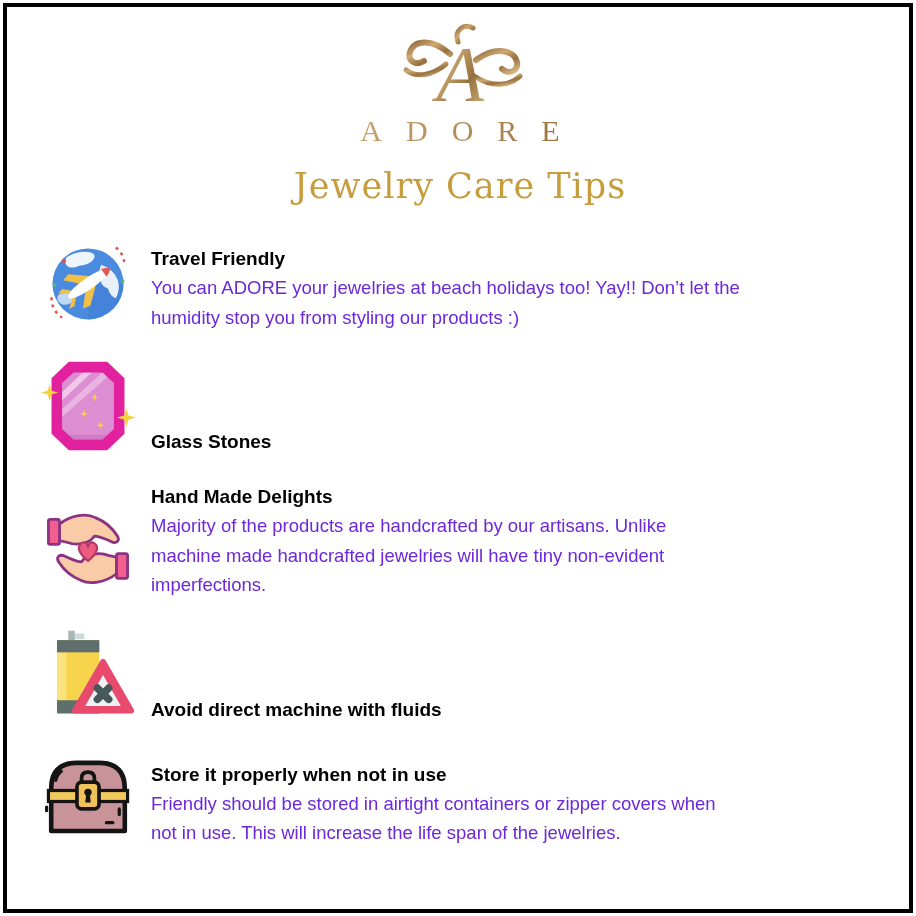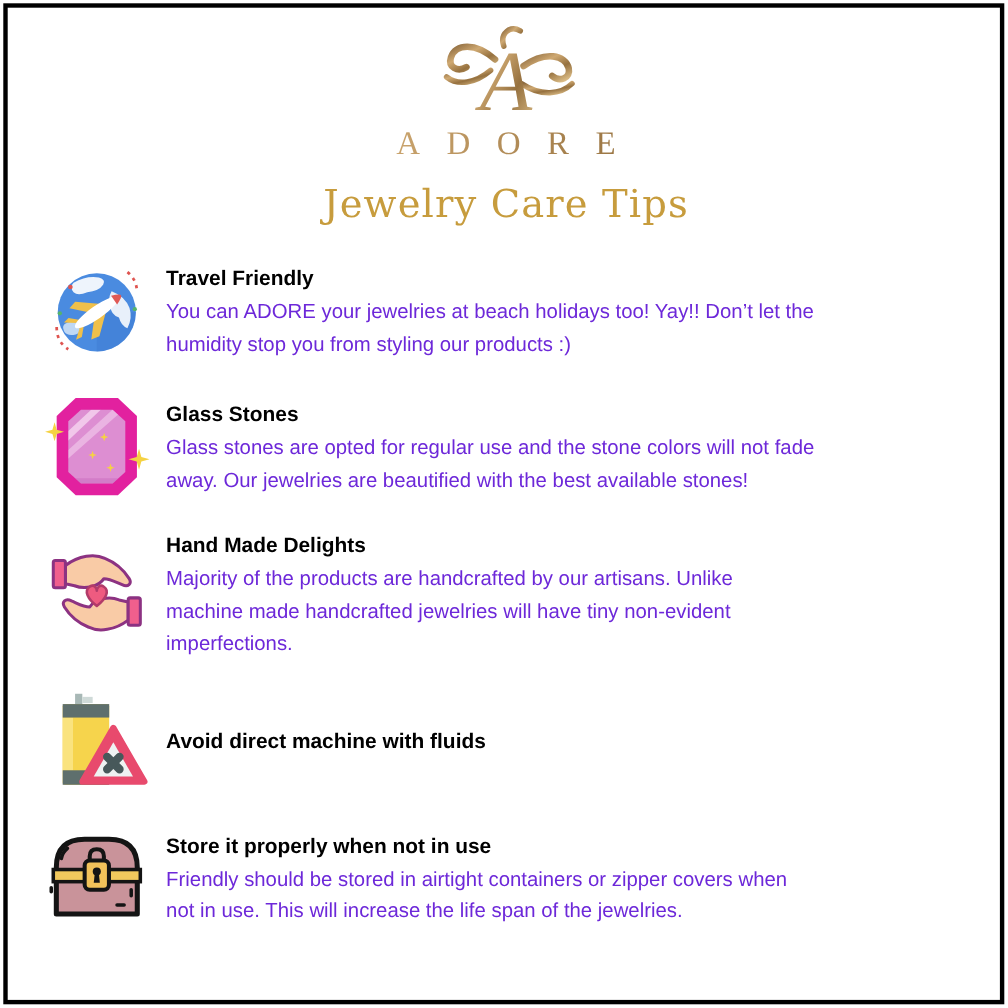--- a/index.html
+++ b/index.html
@@ -49,21 +49,21 @@
     letter-spacing:1px;
   }
   .sections{
     margin-top:28px;
     display:flex;
     flex-direction:column;
     gap:26px;
   }
   .section{
     display:flex;
-    align-items:center;
+    align-items:flex-end;
     gap:13px;
   }
   .icon-wrap{
     flex:0 0 100px;
     width:100px;height:98px;
     display:flex;align-items:flex-start;justify-content:center;
   }
   .section-text{
     width:722px;
     padding-top:1px;
@@ -164,22 +164,20 @@
             <path d="M10 27 L12 34 L19 36 L12 38 L10 45 L8 38 L1 36 L8 34 Z"></path>
             <path d="M90 52 L92.2 59.8 L100 62 L92.2 64.2 L90 72 L87.8 64.2 L80 62 L87.8 59.8 Z"></path>
             <path d="M57 37 L58 40 L61 41 L58 42 L57 45 L56 42 L53 41 L56 40 Z"></path>
             <path d="M46 54 L47 57 L50 58 L47 59 L46 62 L45 59 L42 58 L45 57 Z"></path>
             <path d="M63 66 L64 69 L67 70 L64 71 L63 74 L62 71 L59 70 L62 69 Z"></path>
           </g>
         </svg>
       </div>
       <div class="section-text">
         <div class="section-title">Glass Stones</div>
-        <div class="section-body">Glass stones are opted for regular use and the stone colors will not fade
-away. Our jewelries are beautified with the best available stones!</div>
       </div>
     </div>
 
     <div class="section">
       <div class="icon-wrap">
         <svg width="92" height="92" viewBox="0 0 100 100">
           <g stroke="#8c3282" stroke-width="3" stroke-linejoin="round">
             <path d="M19 24 C32 14 48 12 58 17 C68 21 77 29 82 37 C85 42 81 46 75 43 C68 40 63 37 57 37 C52 45 38 48 28 44 L19 42 Z" fill="#f9cba6"></path>
             <rect x="7" y="19" width="12" height="27" rx="2" fill="#f05f8d"></rect>
             <path d="M81 78 C68 88 52 90 42 85 C32 81 23 73 18 65 C15 60 19 56 25 59 C32 62 37 65 43 65 C48 57 62 54 72 58 L81 60 Z" fill="#f9cba6"></path>

